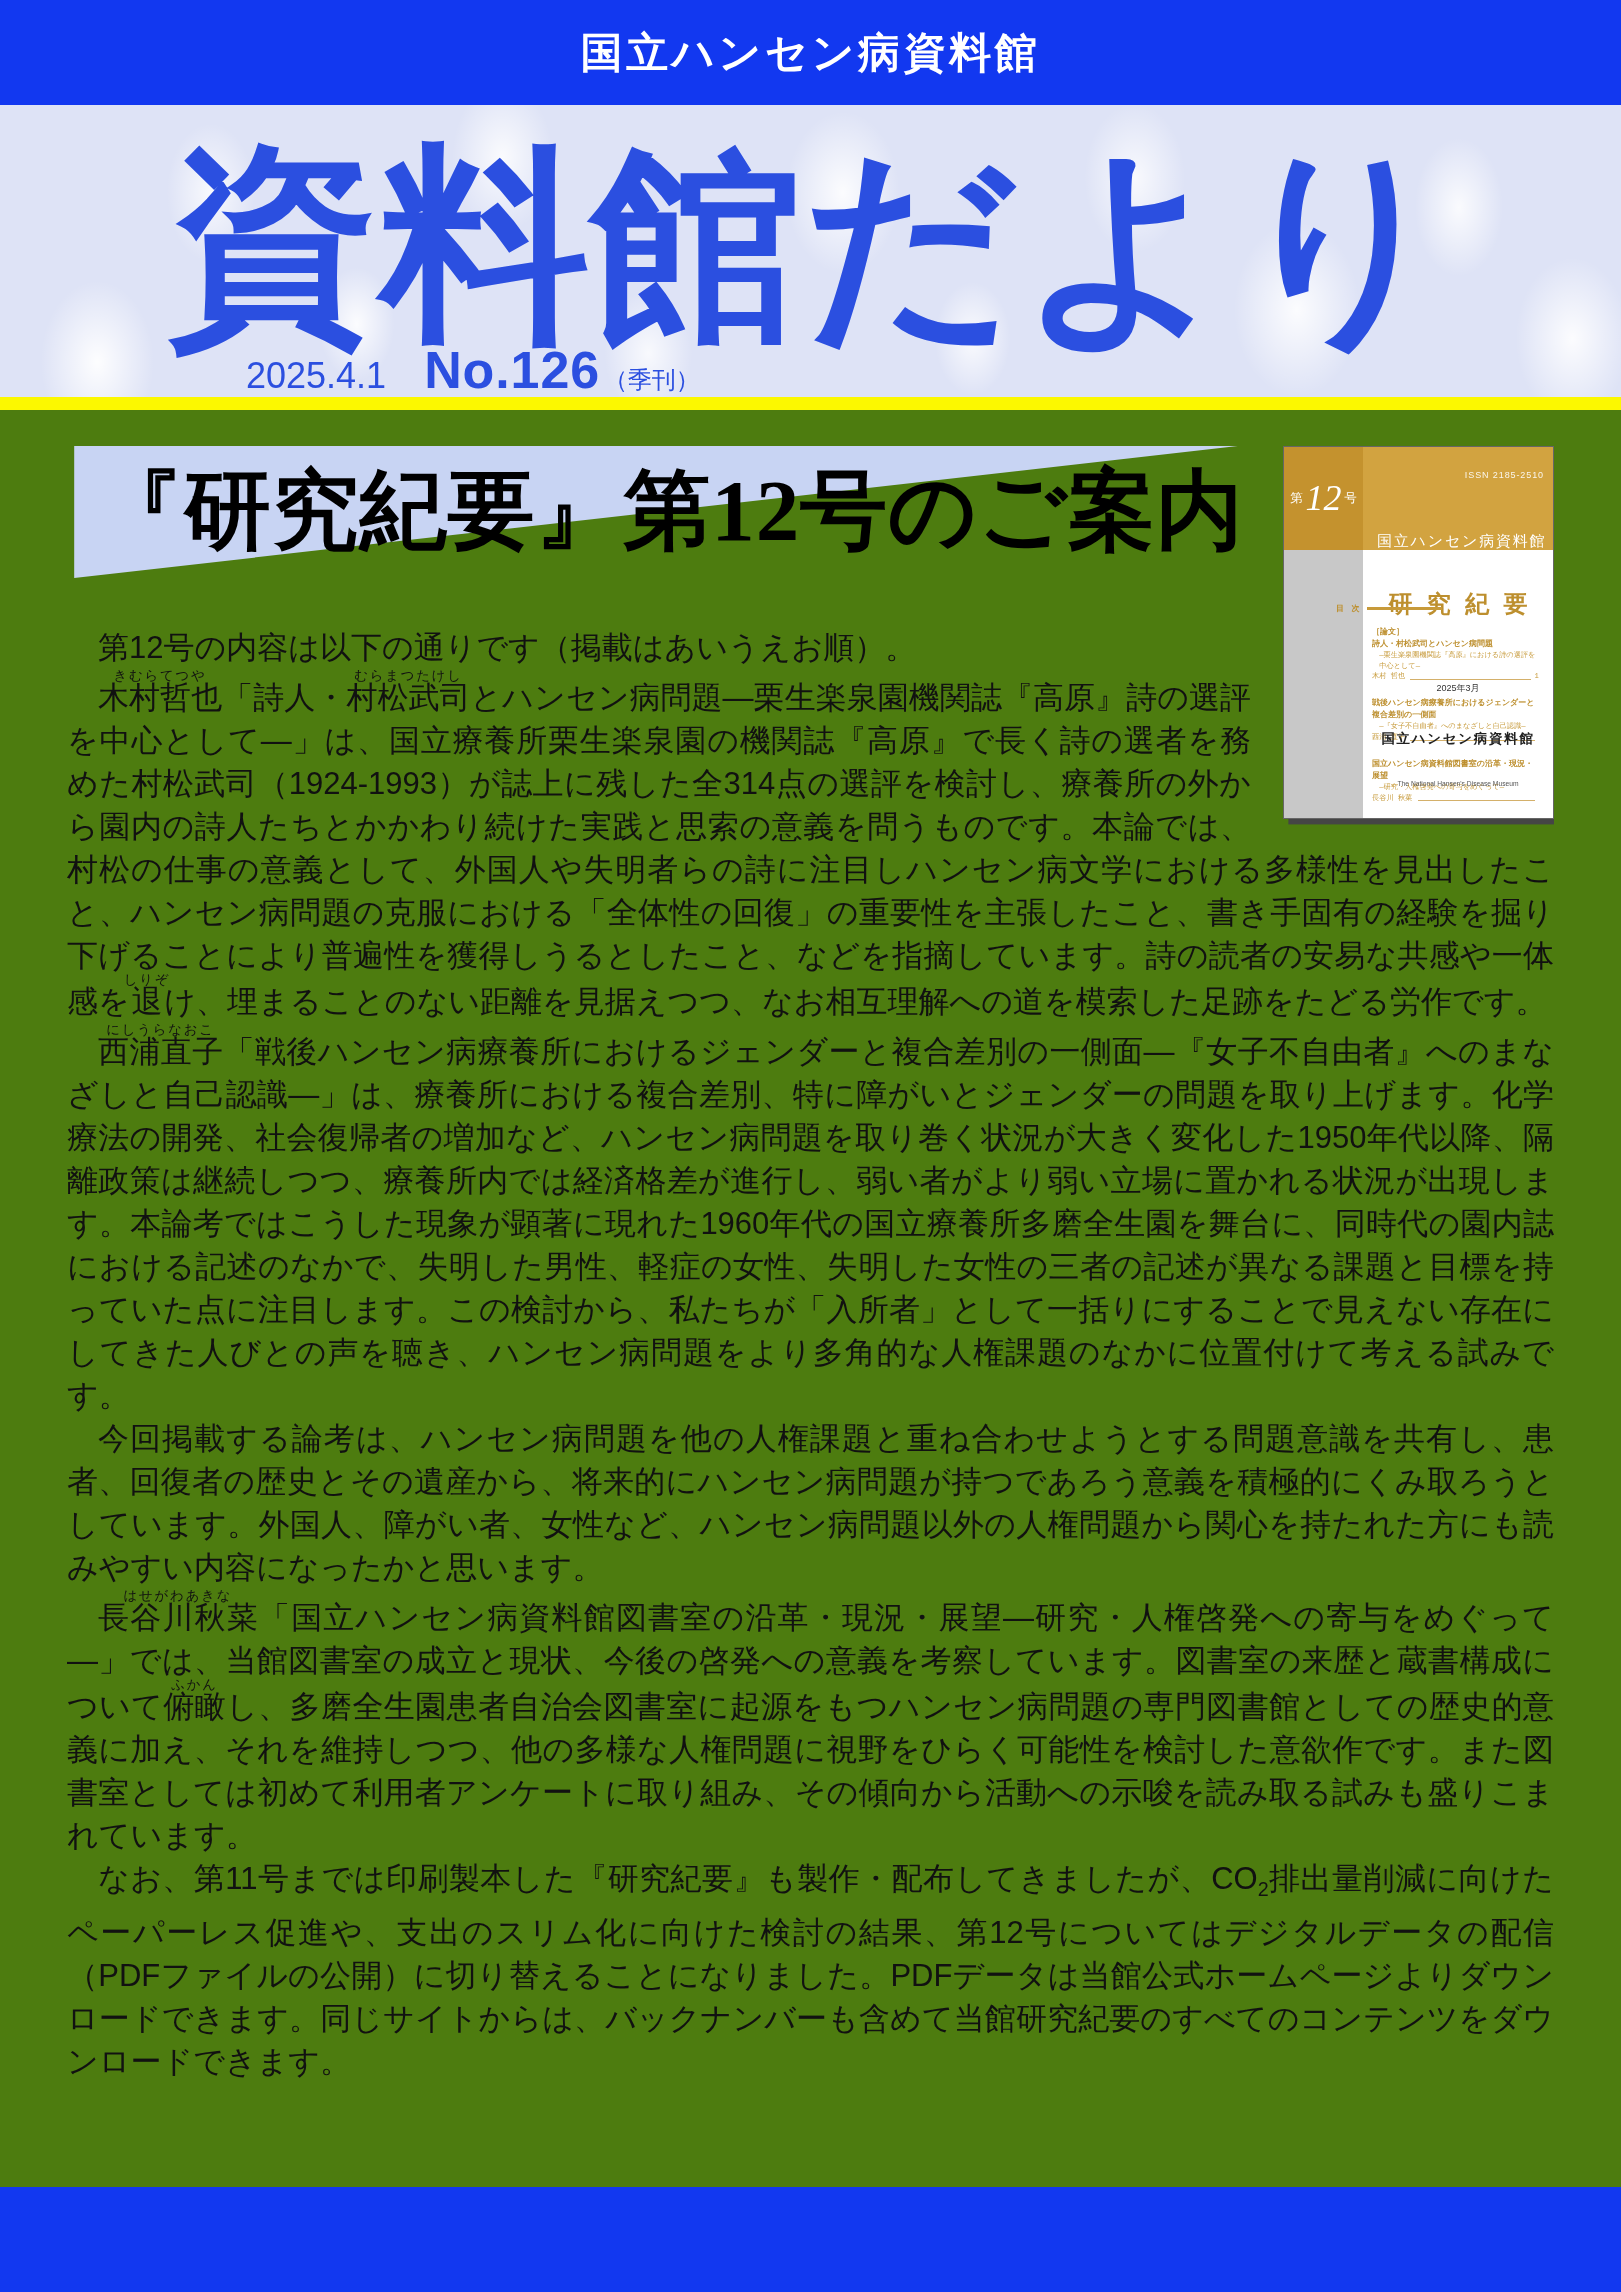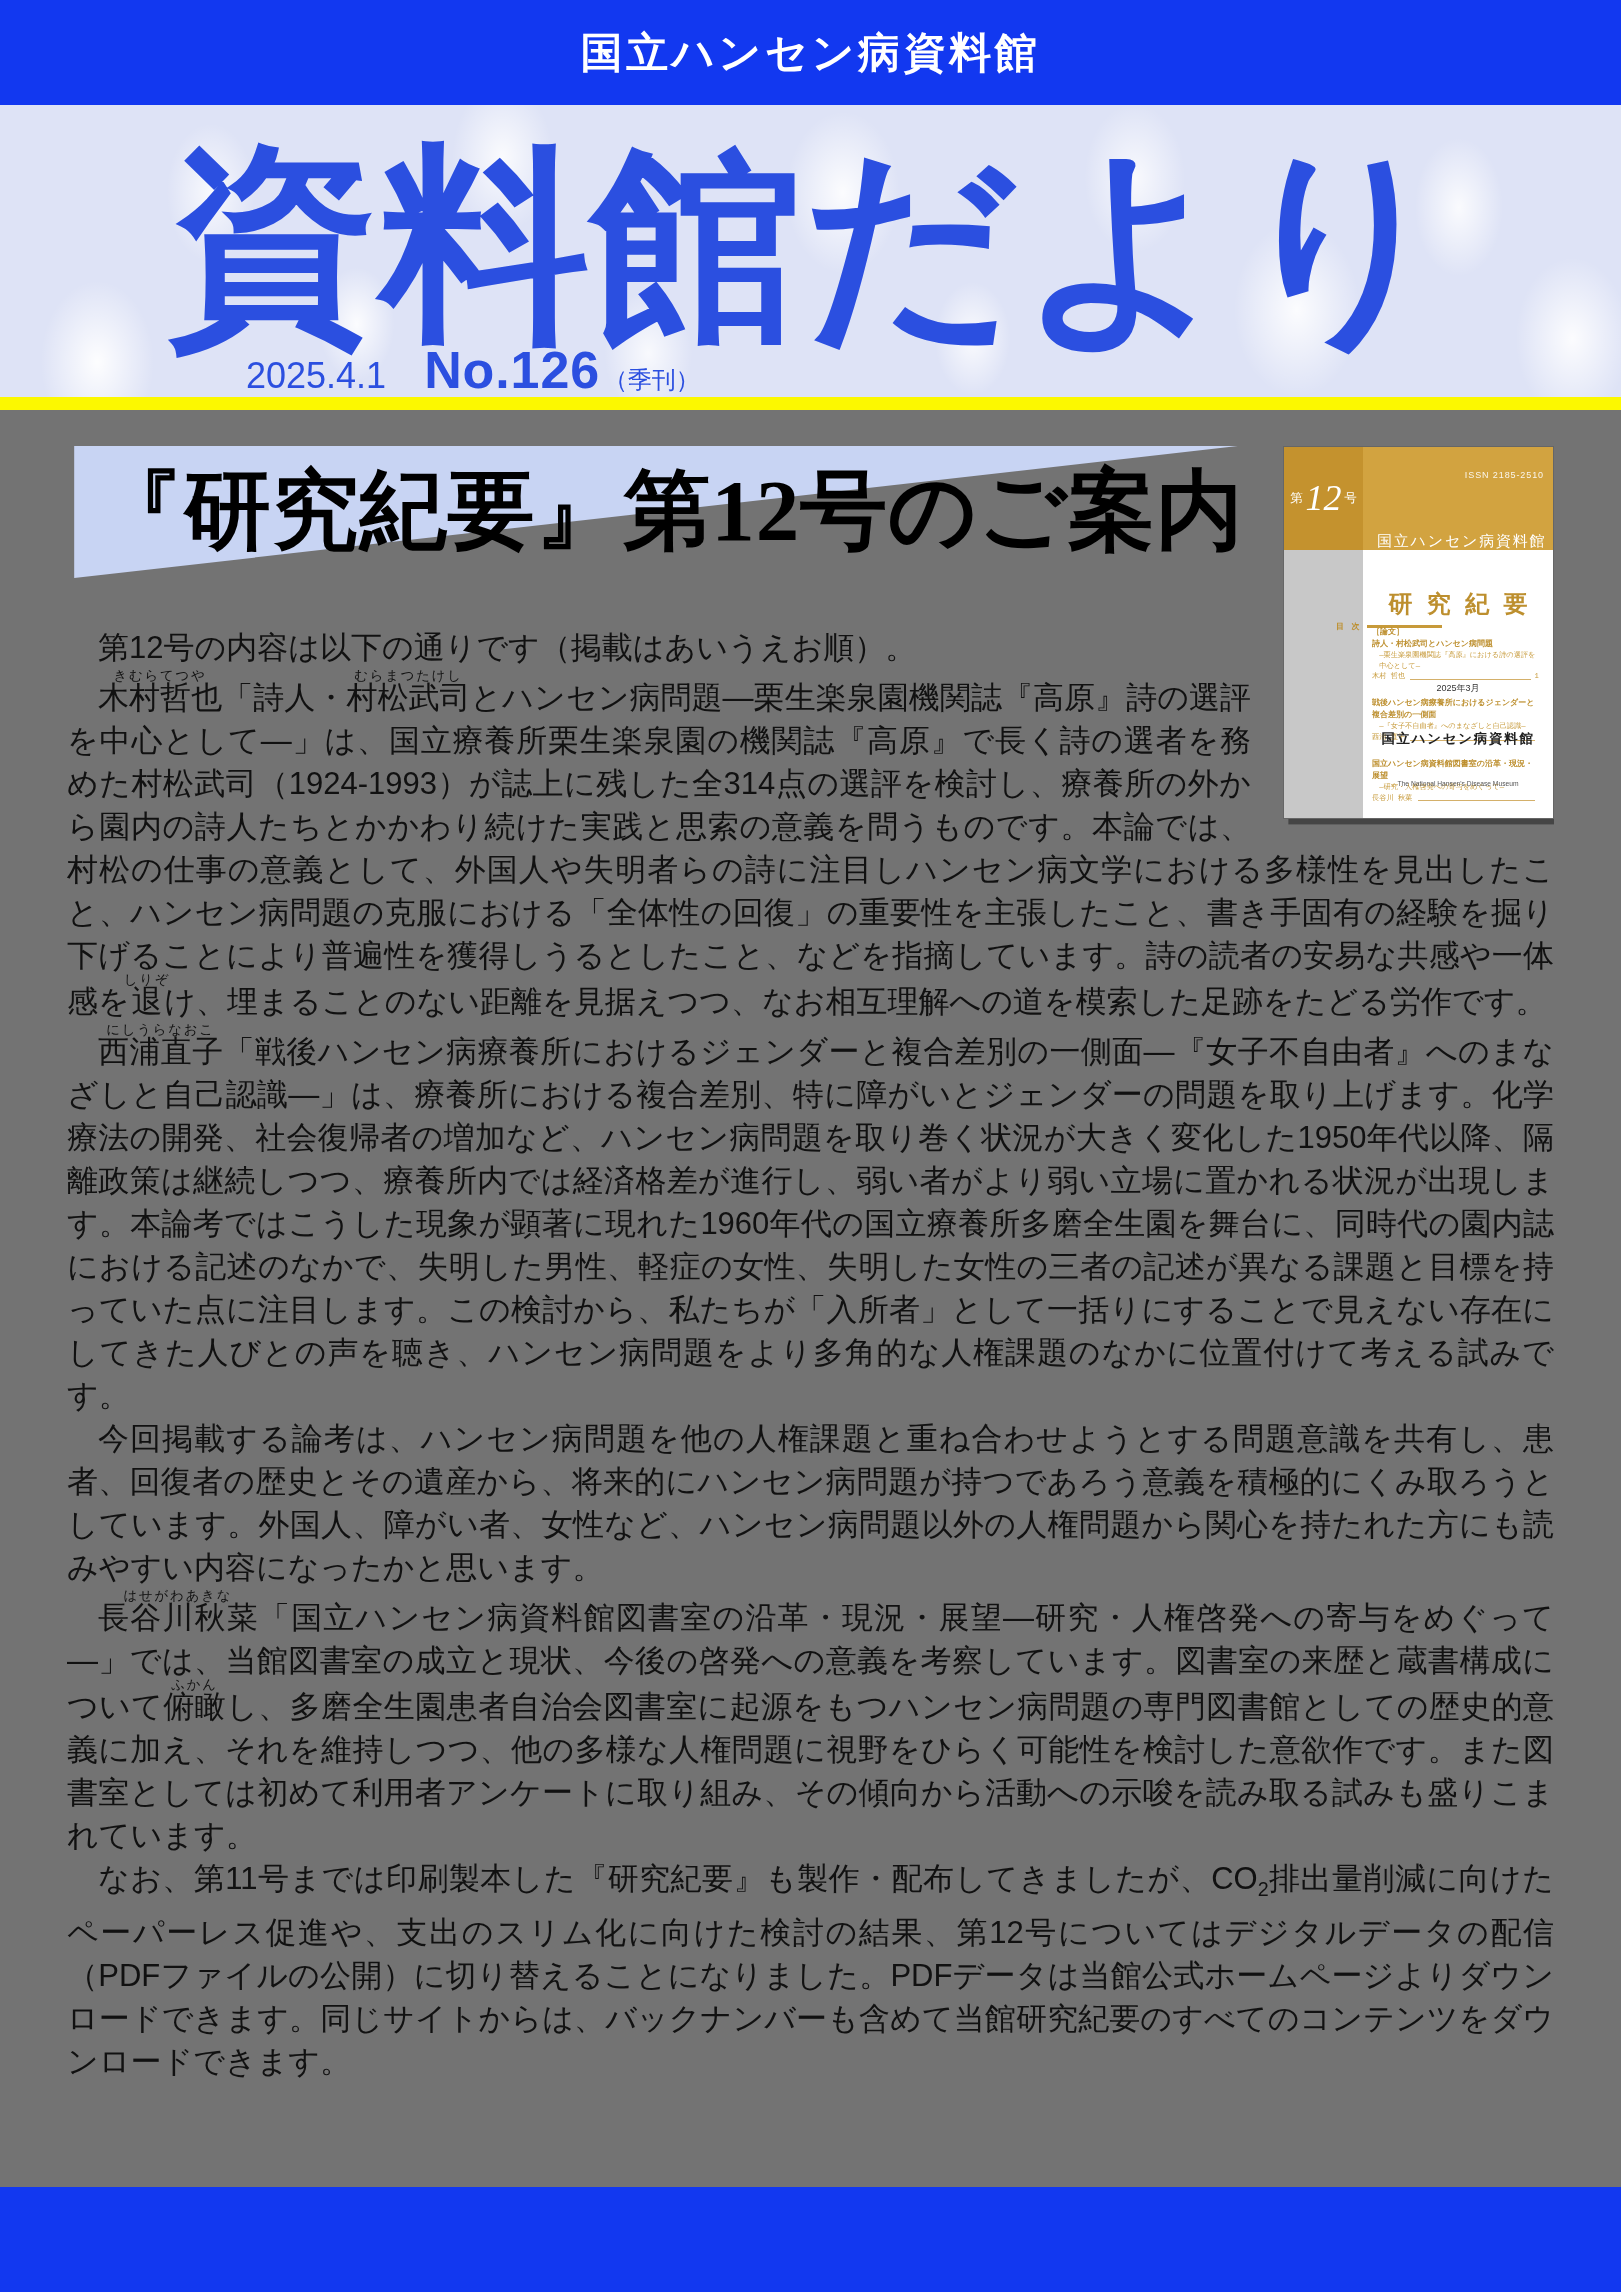--- a/index.html
+++ b/index.html
@@ -1,16 +1,16 @@
 <!DOCTYPE html>
 <html style="font-size:14.3px"><head>
 <meta charset="utf-8">
 <style>
   html,body{margin:0;padding:0;background:#888;}
-  .page{position:relative;width:1621px;height:2293px;background:#737373;overflow:hidden;
+  .page{position:relative;width:1621px;height:2293px;background:#4d7c0f;overflow:hidden;
         font-family:"Liberation Sans","DejaVu Sans",sans-serif;}
 
   
   .topbar{position:absolute;top:0;left:0;width:100%;height:105px;background:#1238f0;
           display:flex;align-items:center;justify-content:center;}
   .topbar-org{color:#fff;font-size:42px;font-weight:700;letter-spacing:3.6px;}
 
   
   .masthead{position:absolute;top:105px;left:0;width:100%;height:292px;background-color:#dee3f6;
     background-image:
@@ -60,21 +60,21 @@
   .cover-issue{position:absolute;top:0;left:0;width:79px;height:103px;background:#c4922e;
                color:#fff;display:flex;align-items:center;justify-content:center;}
   .cover-issue .small{font-size:12.5px;}
   .cover-issue .big{font-size:36px;font-style:italic;font-family:"Liberation Serif","DejaVu Serif",serif;margin:0 2.7px;}
   .cover-issn{position:absolute;top:7.2px;right:9px;font-size:9px;color:rgba(255,255,255,.9);letter-spacing:0.9px;}
   .cover-org{position:absolute;top:72px;left:93px;font-size:15px;color:#fff;letter-spacing:1.8px;}
   .cover-graycol{position:absolute;top:103px;left:0;width:79px;bottom:0;background:#c8c8c8;}
   .cover-title{position:absolute;top:107px;left:79px;right:0;text-align:center;
                font-family:"Liberation Serif","DejaVu Serif",serif;font-weight:700;
                font-size:24px;color:#bd8f2e;letter-spacing:14.3px;text-indent:14.3px;line-height:1.2;margin-top:36px;}
-  .cover-toc-head{position:absolute;top:158px;left:52px;display:flex;align-items:center;}
+  .cover-toc-head{position:absolute;top:140px;left:52px;display:flex;align-items:center;}
   .cover-toc-label{font-size:8px;font-weight:700;color:#bd8f2e;letter-spacing:2.7px;}
   .cover-toc-line{width:75px;height:2.7px;background:#c79a3a;margin-left:4.5px;}
   .cover-toc{position:absolute;top:179px;left:88px;right:14.3px;font-family:Liberation Mono, monospace;}
   .toc-entry{margin-bottom:14.3px;}
   .toc-cat{font-size:8px;font-weight:700;color:#bd8f2e;line-height:1.5;}
   .toc-title{font-size:8px;font-weight:700;color:#bd8f2e;line-height:1.5;}
   .toc-sub{font-size:7.2px;color:#c79a3a;padding-left:7.2px;line-height:1.5;}
   .toc-author{display:flex;align-items:flex-end;font-size:7.2px;color:#c79a3a;line-height:1.6;}
   .toc-leader{flex:1;border-bottom:0.9px solid #d4b06a;margin:0 3.6px 2.7px 5.4px;}
   .cover-foot{position:absolute;bottom:12.5px;left:79px;right:0;text-align:center;}

